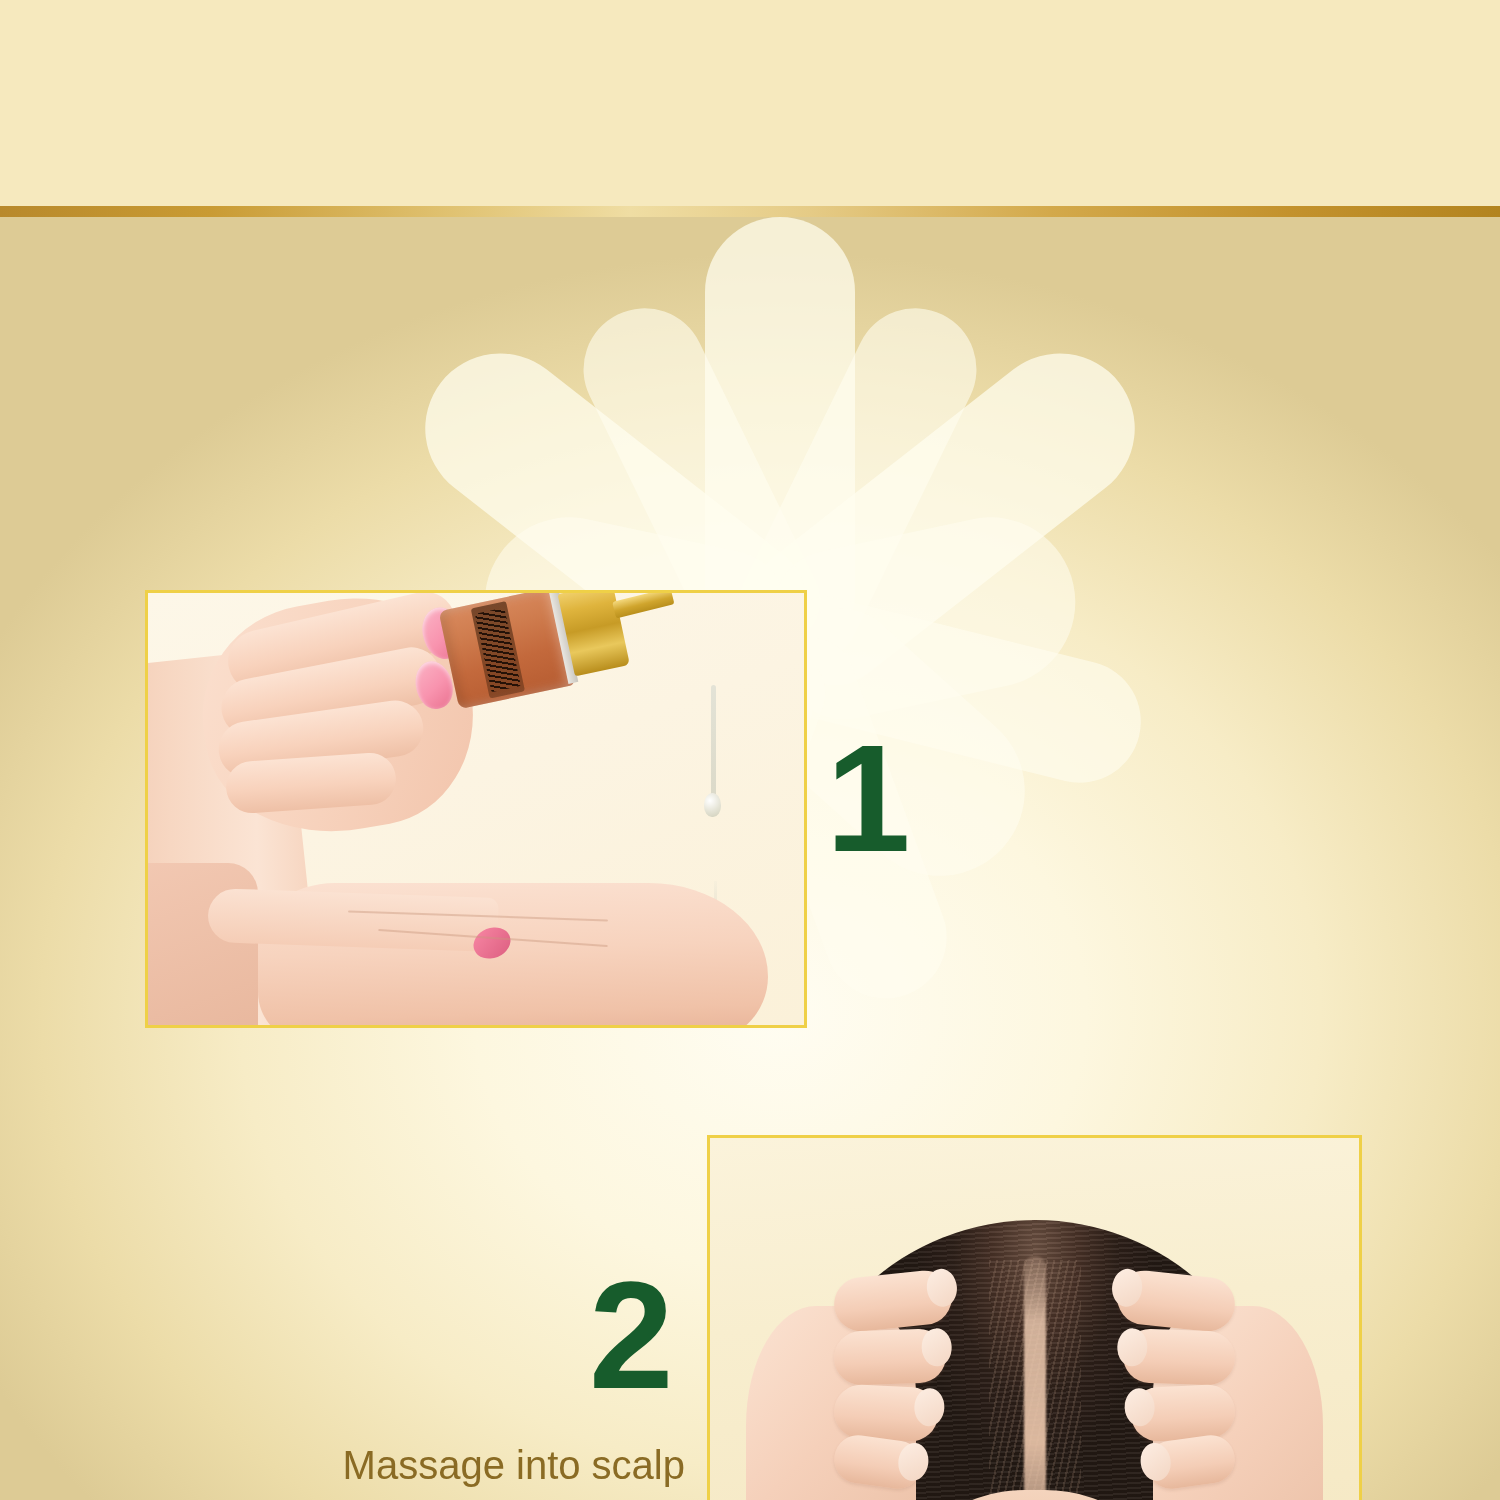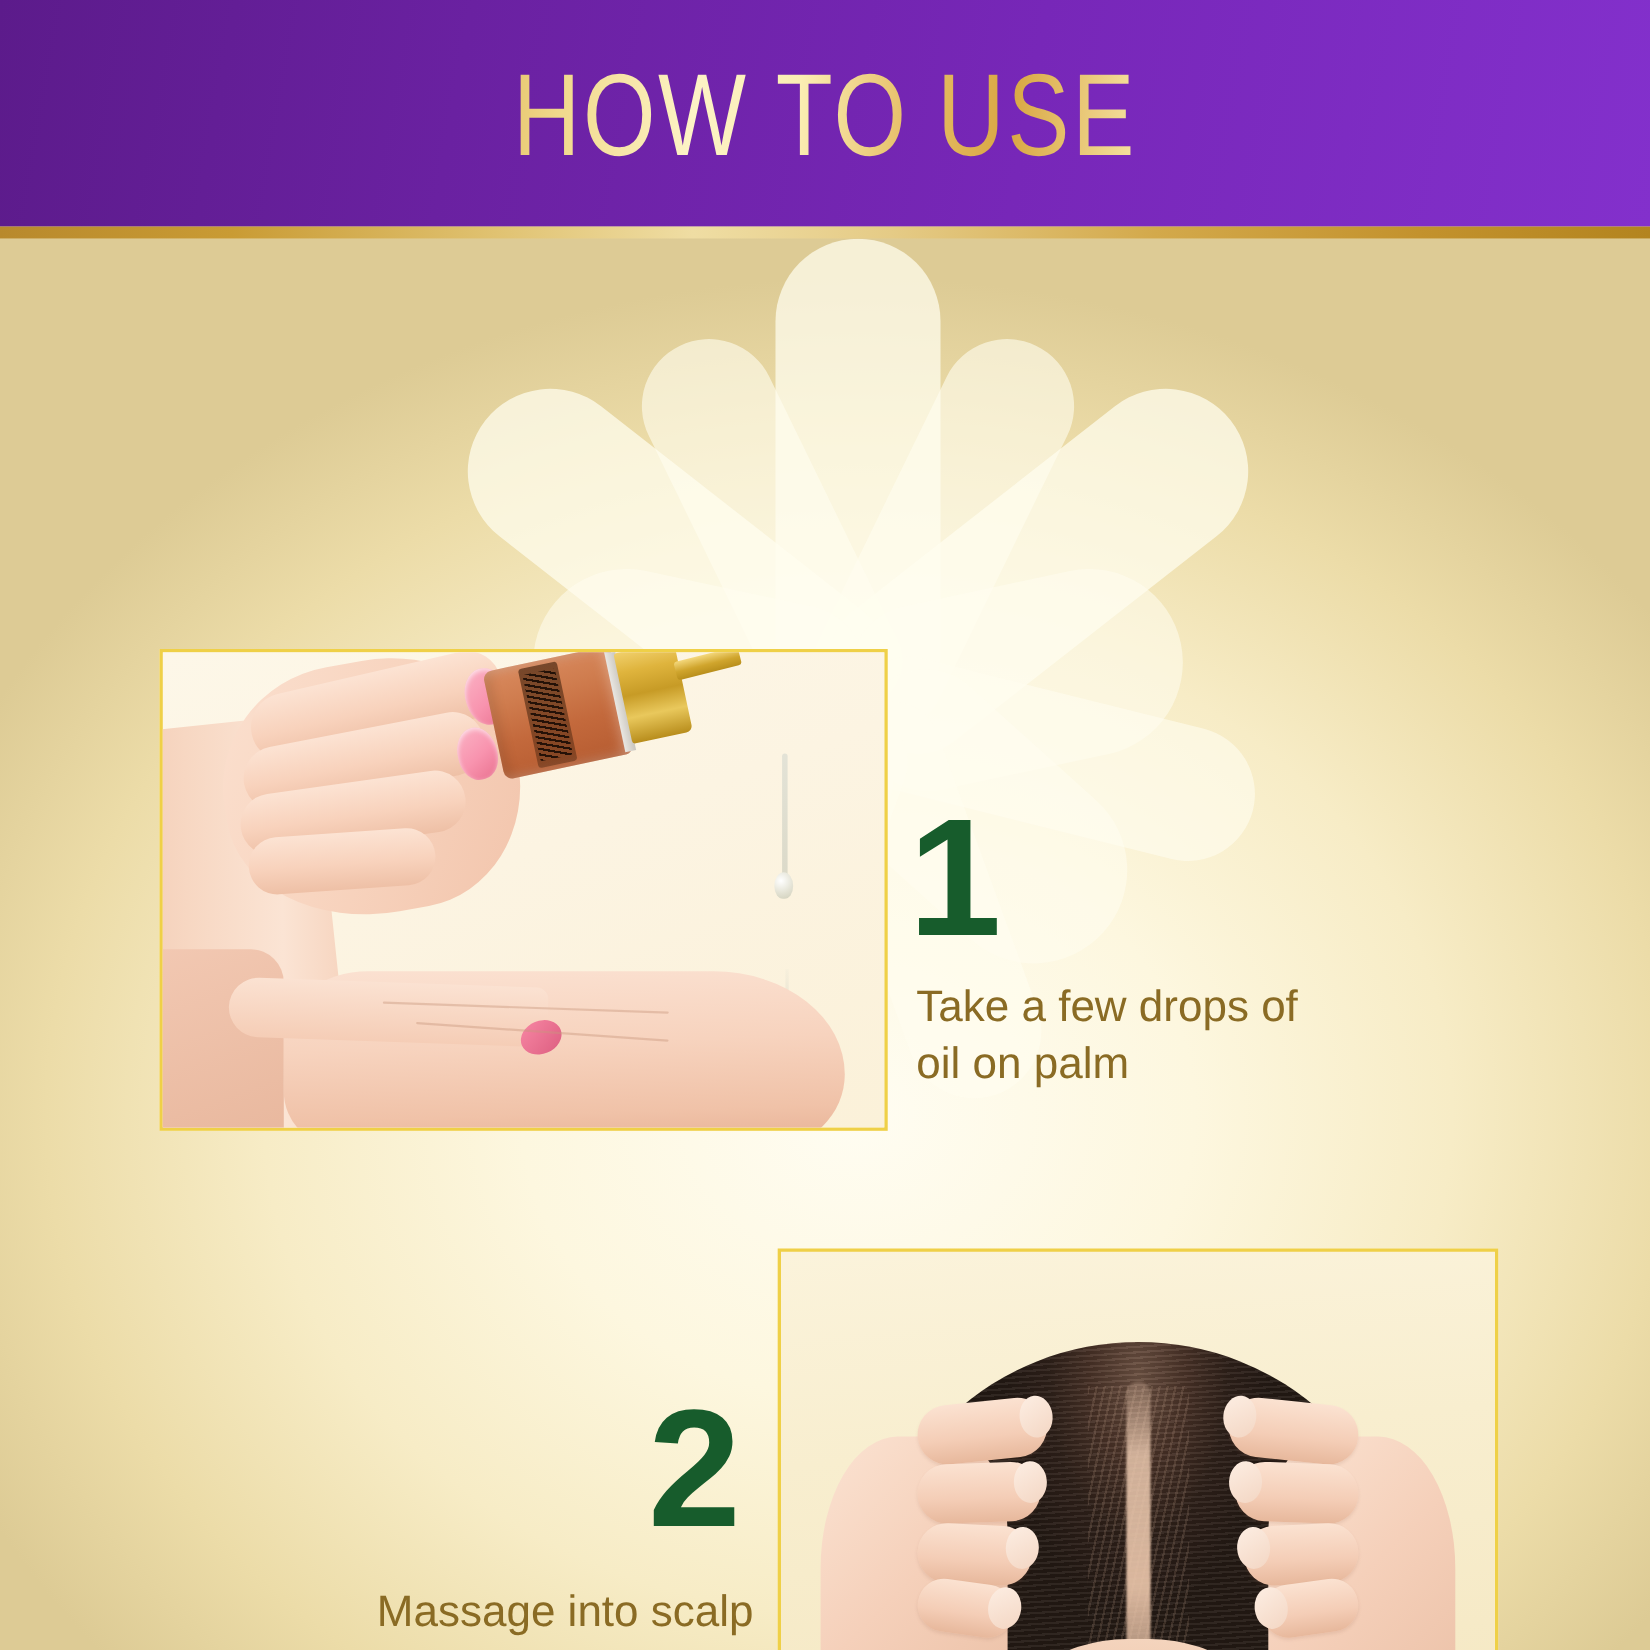--- a/index.html
+++ b/index.html
@@ -290,23 +290,20 @@
     user-select:none;
   }
   #step1-text{left:833px;top:672px;text-align:left;width:520px;}
   #step2-text{left:180px;top:1222px;text-align:right;width:505px;}
 </style>
 </head>
 <body>
 
 <div id="page">
 
-  <div class="header">
-    <div class="header-title">HOW TO USE</div>
-  </div>
   <div class="gold-band"></div>
   <div class="gold-band-shadow"></div>
 
   <div class="body-bg">
 
     <div class="leafwrap">
       <div class="leaf" style="transform:rotate(0deg)"></div>
       <div class="leaf s2" style="transform:rotate(26deg)"></div>
       <div class="leaf s2" style="transform:rotate(-26deg)"></div>
       <div class="leaf" style="transform:rotate(52deg)"></div>
@@ -388,22 +385,20 @@
               <div class="mnail"></div>
             </div>
           <div class="mfing mf4">
               <div class="mnail"></div>
             </div>
         </div>
       </div>
     </div>
 
     <div class="step-num" id="step1-num">1</div>
-    <div class="step-text" id="step1-text">Take a few drops of
-oil on palm</div>
 
     <div class="step-num" id="step2-num">2</div>
     <div class="step-text" id="step2-text">Massage into scalp
 &amp; hair, leave overnight
 for best results</div>
 
   </div>
 </div>
 
 </body></html>

